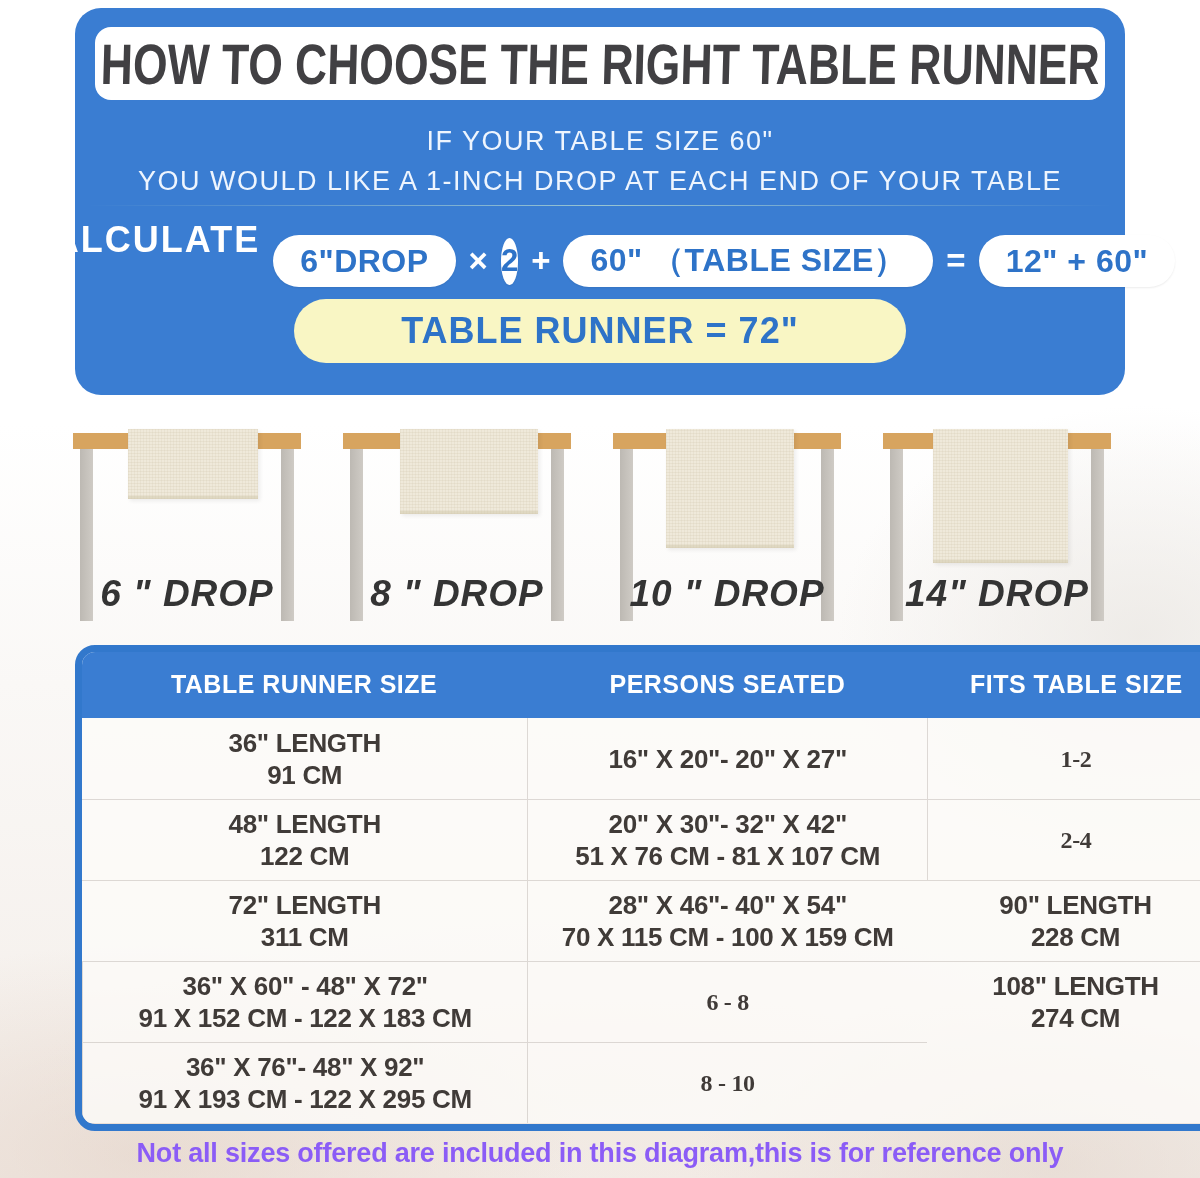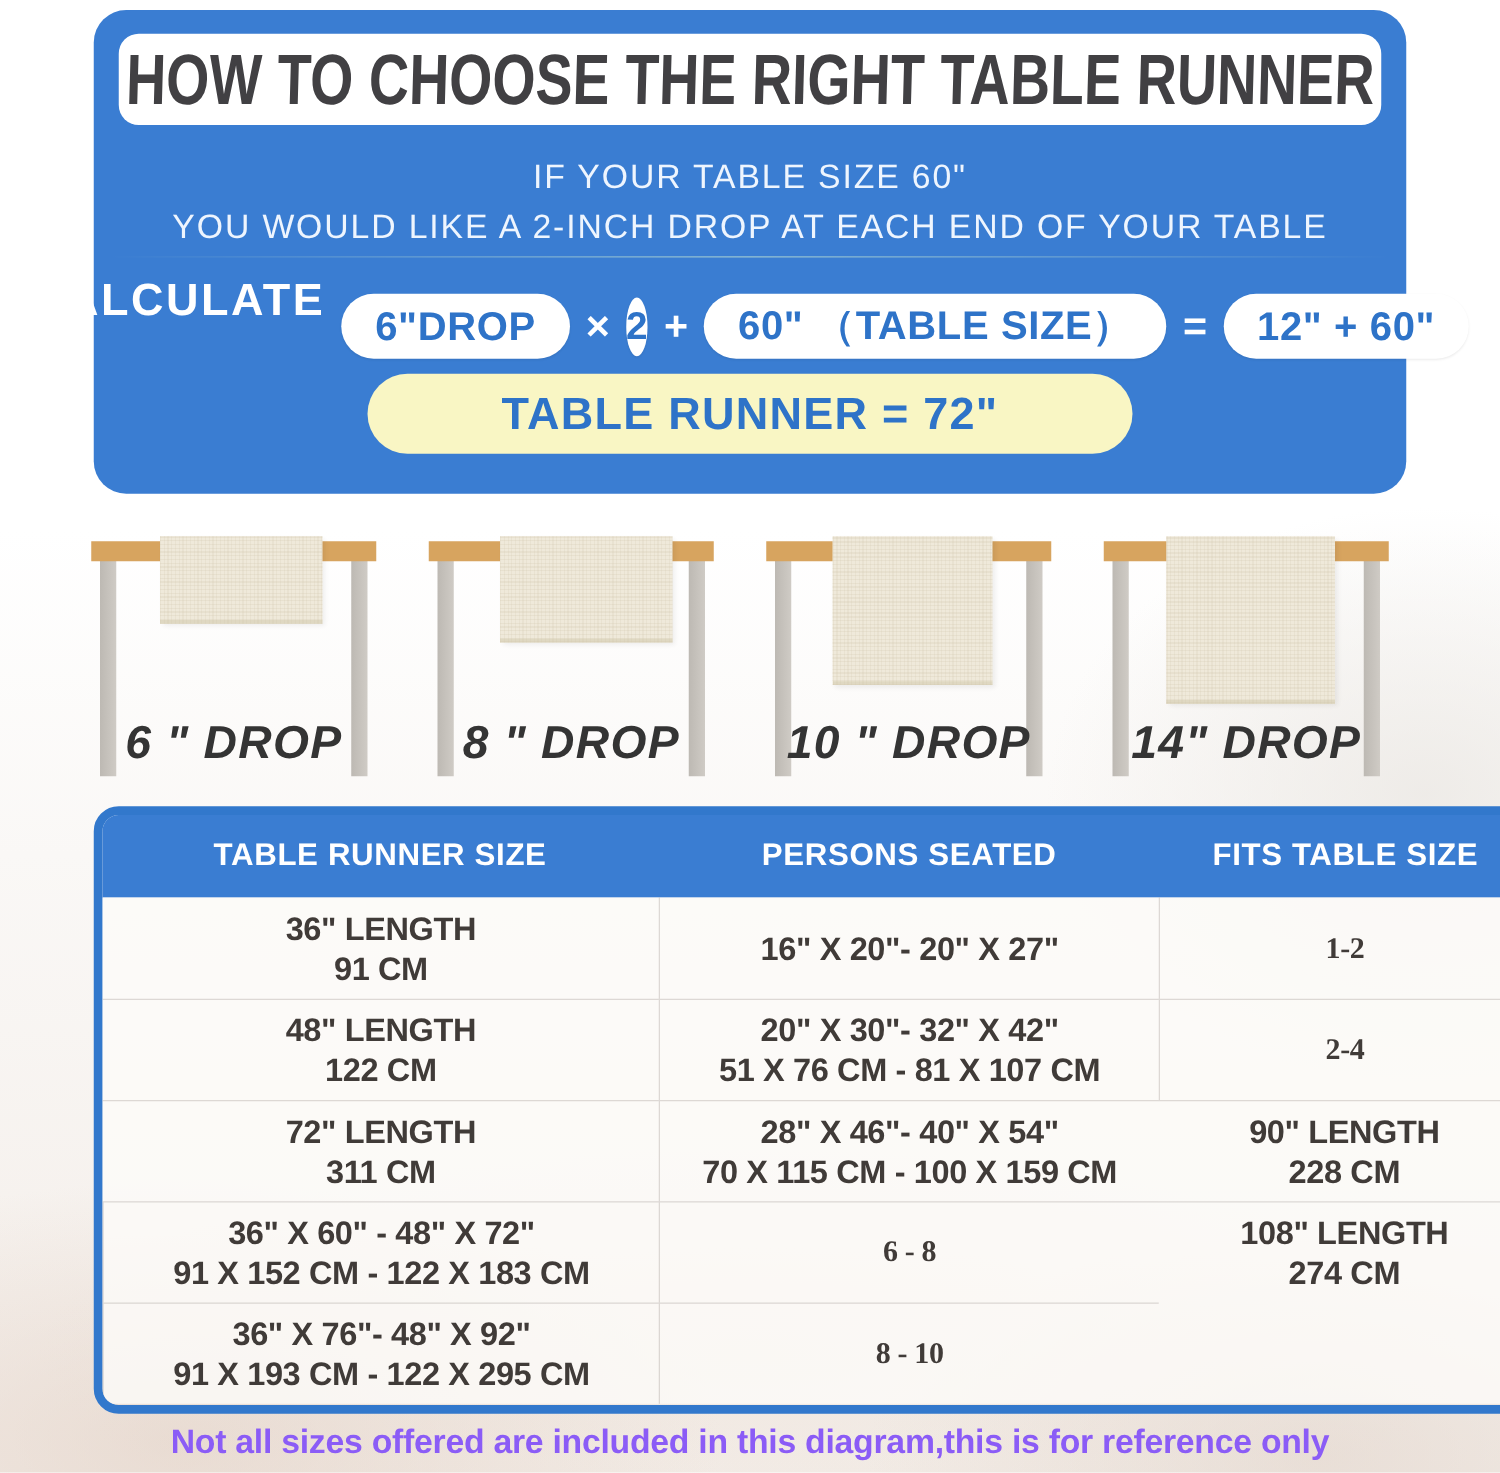--- a/index.html
+++ b/index.html
@@ -128,21 +128,21 @@
   }
 </style>
 </head>
 <body>
 
 <div class="top-panel">
   <div class="banner">
     <div class="title">HOW TO CHOOSE THE RIGHT TABLE RUNNER</div>
   </div>
   <div class="subtitle s1">IF YOUR TABLE SIZE 60"</div>
-  <div class="subtitle s2">YOU WOULD LIKE A 2-INCH DROP AT EACH END OF YOUR TABLE</div>
+  <div class="subtitle s2">YOU WOULD LIKE A 1-INCH DROP AT EACH END OF YOUR TABLE</div>
   <div class="divider"></div>
   <div class="calc-row">
     <span class="calc-label">CALCULATE :</span>
     <span class="pill">6"DROP</span>
     <span class="op">×</span>
     <span class="circle">2</span>
     <span class="op">+</span>
     <span class="pill">60" （TABLE SIZE）</span>
     <span class="op">=</span>
     <span class="pill">12" + 60"</span>

